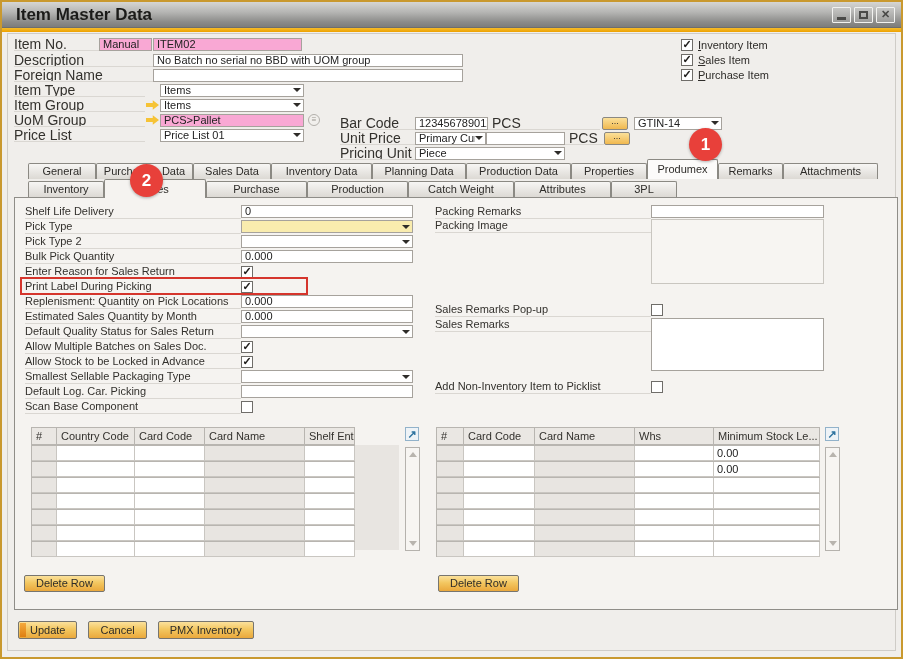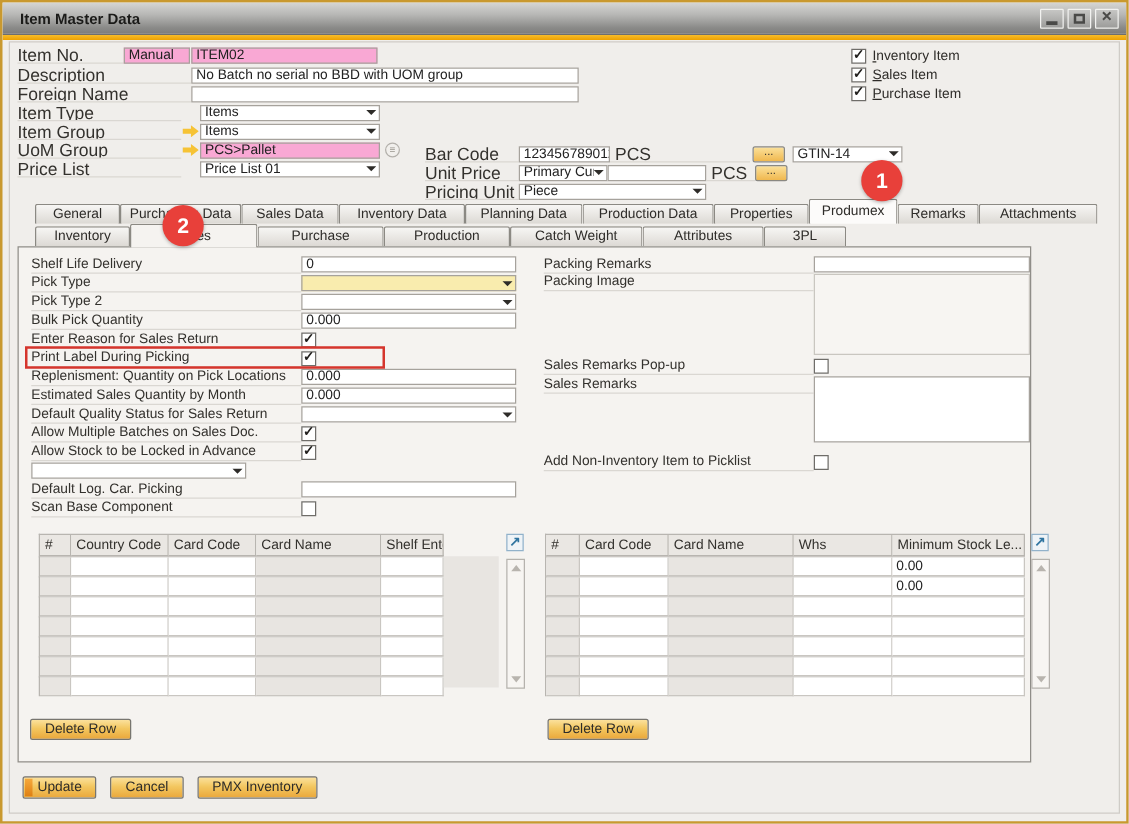--- a/index.html
+++ b/index.html
@@ -1,21 +1,21 @@
 <!DOCTYPE html>
 <html><head>
 <meta charset="utf-8">
 <style>
   html,body{margin:0;padding:0;background:#d8d6d2;}
   *{box-sizing:border-box;font-family:"Liberation Sans",sans-serif;}
   .window{position:relative;width:903px;height:659px;border:2px solid #c9992f;background:#f0eeeb;overflow:hidden;}
   
   .titlebar{height:26px;display:flex;align-items:center;padding:0 6px;
     background:linear-gradient(#d6d6d4,#b6b6b4 40%,#8b8b89 80%,#7d7d7b);border-bottom:1px solid #6e6e6c;}
-  .title{font-size:12px;font-weight:700;color:#1b1b19;padding-left:8px;}
+  .title{font-size:17px;font-weight:700;color:#1b1b19;padding-left:8px;}
   .winbtns{margin-left:auto;display:flex;gap:3px;}
   .wbtn{width:19px;height:16px;border:1px solid #f2f2f0;border-radius:1px;background:linear-gradient(#c6c6c4,#9c9c9a);
     display:flex;align-items:center;justify-content:center;color:#3a3a38;}
   .glyph-min{width:9px;height:3px;background:#4a4a48;margin-top:7px;}
   .glyph-max{width:9px;height:8px;border:2px solid #4a4a48;}
   .glyph-close{font-size:11px;font-weight:700;line-height:11px;color:#4a4a48;}
   .goldstripe{height:4px;background:linear-gradient(#f6bc2a,#eda101);}
   .client{position:relative;height:625px;}
   .clientframe{position:absolute;left:5px;right:5px;top:1px;bottom:6px;border:1px solid #cfccc7;pointer-events:none;}
 
@@ -56,21 +56,21 @@
   .maintabs .tab:nth-child(10){width:95px}
   .subtabs{position:absolute;left:26px;top:147px;height:18px;display:flex;align-items:flex-end;z-index:3;}
   .stab{height:16px;border:1px solid #8b8983;border-bottom:none;border-radius:2px 2px 0 0;
     background:linear-gradient(#f7f6f4,#dcd9d4);font-size:11px;color:#2e2c29;text-align:center;line-height:15px;white-space:nowrap;}
   .stab.active{height:19px;line-height:18px;margin-bottom:-1px;background:#f5f3f0;position:relative;z-index:5;}
   .subtabs .stab:nth-child(1){width:76px}.subtabs .stab:nth-child(2){width:102px}.subtabs .stab:nth-child(3){width:101px}
   .subtabs .stab:nth-child(4){width:101px}.subtabs .stab:nth-child(5){width:106px}.subtabs .stab:nth-child(6){width:97px}
   .subtabs .stab:nth-child(7){width:66px}
 
   
-  .panel{position:absolute;left:12px;top:165px;width:811px;height:413px;border:1px solid #8f8d88;background:#f5f3f0;z-index:1;}
+  .panel{position:absolute;left:12px;top:165px;width:884px;height:413px;border:1px solid #8f8d88;background:#f5f3f0;z-index:1;}
   .lfields{position:absolute;left:10px;top:6px;width:388px;}
   .rfields{position:absolute;left:420px;top:6px;width:389px;}
   .frow{height:15px;display:flex;align-items:center;position:relative;}
   .flbl{flex:1;font-size:11px;color:#33312d;height:14px;line-height:13px;border-bottom:1px solid #dad7d2;white-space:nowrap;overflow:hidden;}
   .fld{width:172px;flex:none;}
   .rfld{width:173px;flex:none;}
   .spacer{width:160px;flex:none;}
   .rspacer{width:161px;flex:none;}
   .redbox{position:absolute;left:-5px;top:-2px;width:288px;height:18px;border:2px solid #d5352c;z-index:6;pointer-events:none;}
   .imgrow{display:flex;align-items:flex-start;height:65px;}
@@ -295,20 +295,21 @@
           <span class="flbl">Allow Multiple Batches on Sales Doc.</span>
           <span class="chk checked"></span>
           <span class="spacer"></span>
         </div>
         <div class="frow">
           <span class="flbl">Allow Stock to be Locked in Advance</span>
           <span class="chk checked"></span>
           <span class="spacer"></span>
         </div>
         <div class="frow">
+          <span class="flbl">Smallest Sellable Packaging Type</span>
           <span class="dd fld">
             <span class="ddtxt"></span>
             <span class="arr"></span>
           </span>
         </div>
         <div class="frow">
           <span class="flbl">Default Log. Car. Picking</span>
           <span class="txt fld"></span>
         </div>
         <div class="frow">
@@ -320,21 +321,21 @@
 
       <div class="rfields">
         <div class="frow">
           <span class="flbl">Packing Remarks</span>
           <span class="txt rfld"></span>
         </div>
         <div class="imgrow">
           <span class="flbl">Packing Image</span>
           <span class="imgbox"></span>
         </div>
-        <div class="frow" style="margin-top:1px">
+        <div class="frow" style="margin-top:18px">
           <span class="flbl">Sales Remarks Pop-up</span>
           <span class="chk"></span>
           <span class="rspacer"></span>
         </div>
         <div class="imgrow" style="margin-top:1px;height:53px">
           <span class="flbl">Sales Remarks</span>
           <span class="bigbox"></span>
         </div>
         <div class="frow" style="margin-top:8px">
           <span class="flbl">Add Non-Inventory Item to Picklist</span>

